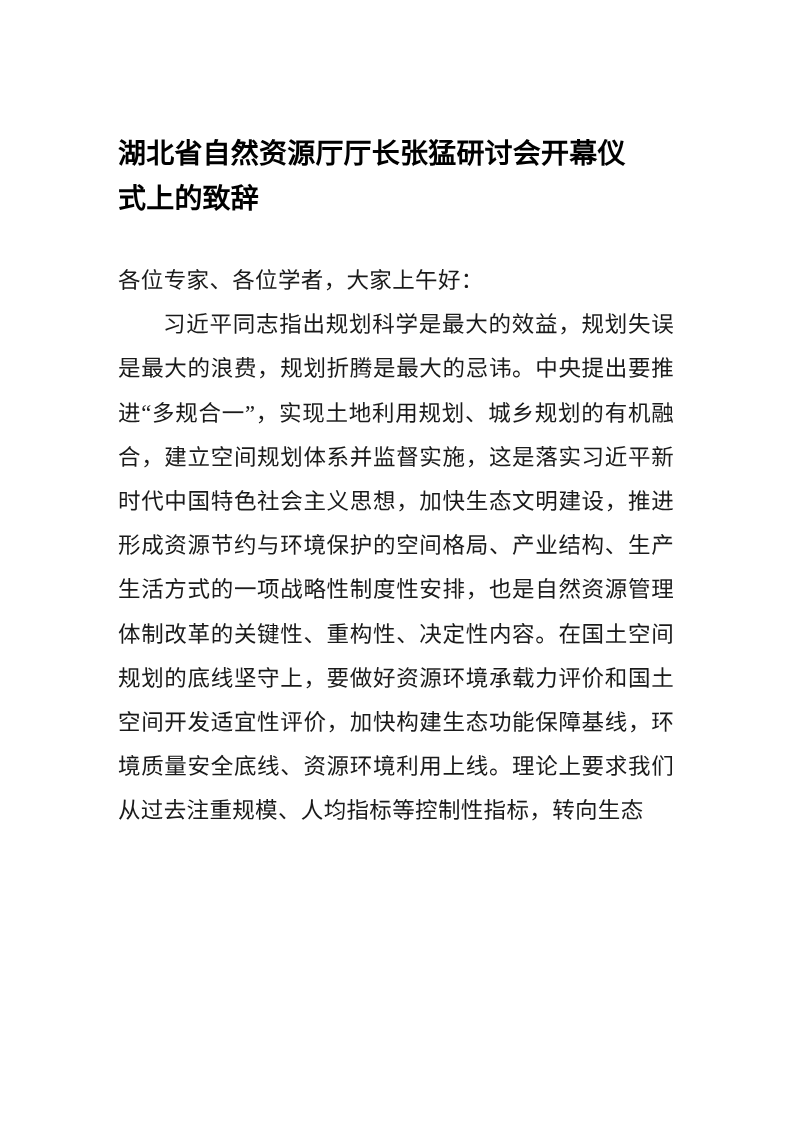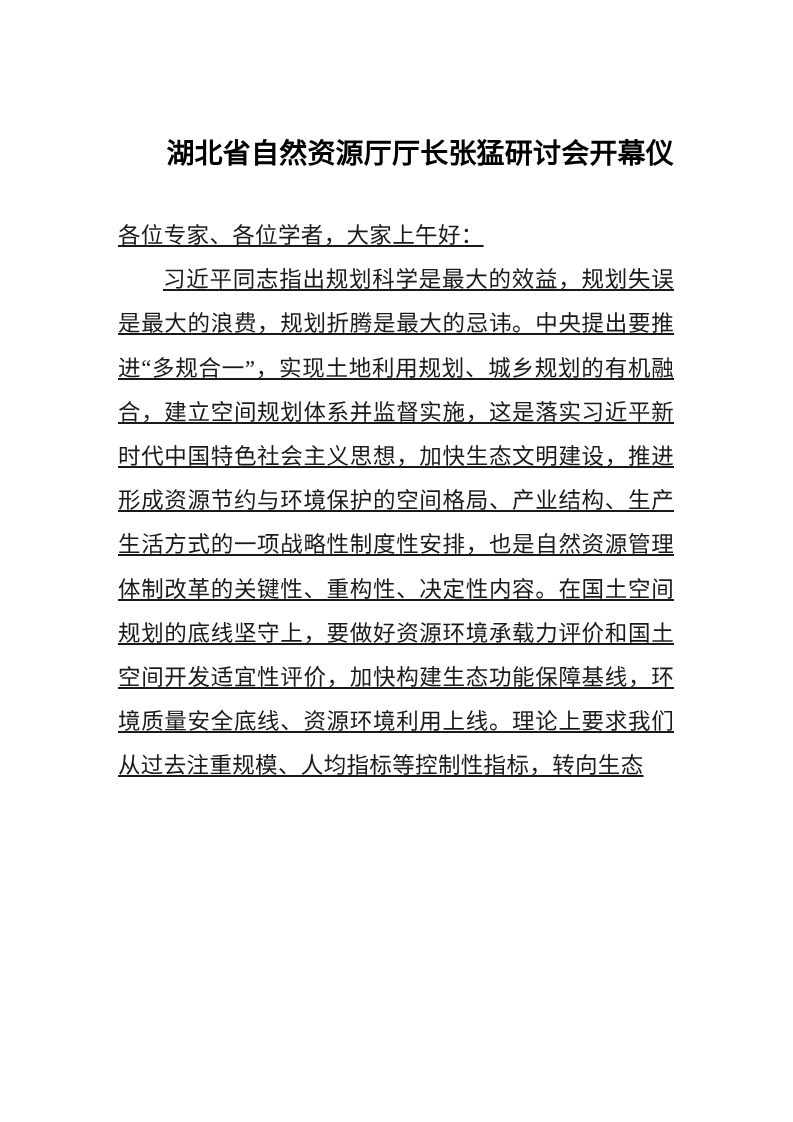--- a/index.html
+++ b/index.html
@@ -25,21 +25,21 @@
     top: 0;
     width: 556px;
   }
 
   .doc-title {
     font-family: "Liberation Serif", "DejaVu Serif", serif;
     font-weight: bold;
     font-size: 28px;
     line-height: 45px;
     color: #000000;
-    text-align: right;
+    text-align: left;
     margin: 0;
     padding-top: 131px;
     letter-spacing: 0.2px;
     width: 556px;
     box-sizing: border-box;
   }
 
   .body-block {
     margin-top: 38px;
   }
@@ -47,41 +47,41 @@
   .para {
     font-family: "Liberation Serif", "DejaVu Serif", serif;
     font-size: 22.5px;
     line-height: 44.2px;
     color: #1a1a1a;
     margin: 0;
     text-align: justify;
     text-justify: inter-ideograph;
     letter-spacing: 0.35px;
     word-break: break-all;
-    text-decoration: underline;
   }
 
   .para.indent {
     text-indent: 2em;
   }
 
   
   .para, .doc-title {
     -webkit-font-smoothing: antialiased;
   }
 </style>
 </head>
 <body>
 
 <div class="page">
 
   <div class="doc-body">
 
     <h1 class="doc-title">
       <span>湖北省自然资源厅厅长张猛研讨会开幕仪</span><br>
+      <span>式上的致辞</span>
     </h1>
 
     <div class="body-block">
       <p class="para">各位专家、各位学者，大家上午好：</p>
       <p class="para indent">习近平同志指出规划科学是最大的效益，规划失误是最大的浪费，规划折腾是最大的忌讳。中央提出要推进“多规合一”，实现土地利用规划、城乡规划的有机融合，建立空间规划体系并监督实施，这是落实习近平新时代中国特色社会主义思想，加快生态文明建设，推进形成资源节约与环境保护的空间格局、产业结构、生产生活方式的一项战略性制度性安排，也是自然资源管理体制改革的关键性、重构性、决定性内容。在国土空间规划的底线坚守上，要做好资源环境承载力评价和国土空间开发适宜性评价，加快构建生态功能保障基线，环境质量安全底线、资源环境利用上线。理论上要求我们从过去注重规模、人均指标等控制性指标，转向生态</p>
     </div>
 
   </div>
 
 </div>

